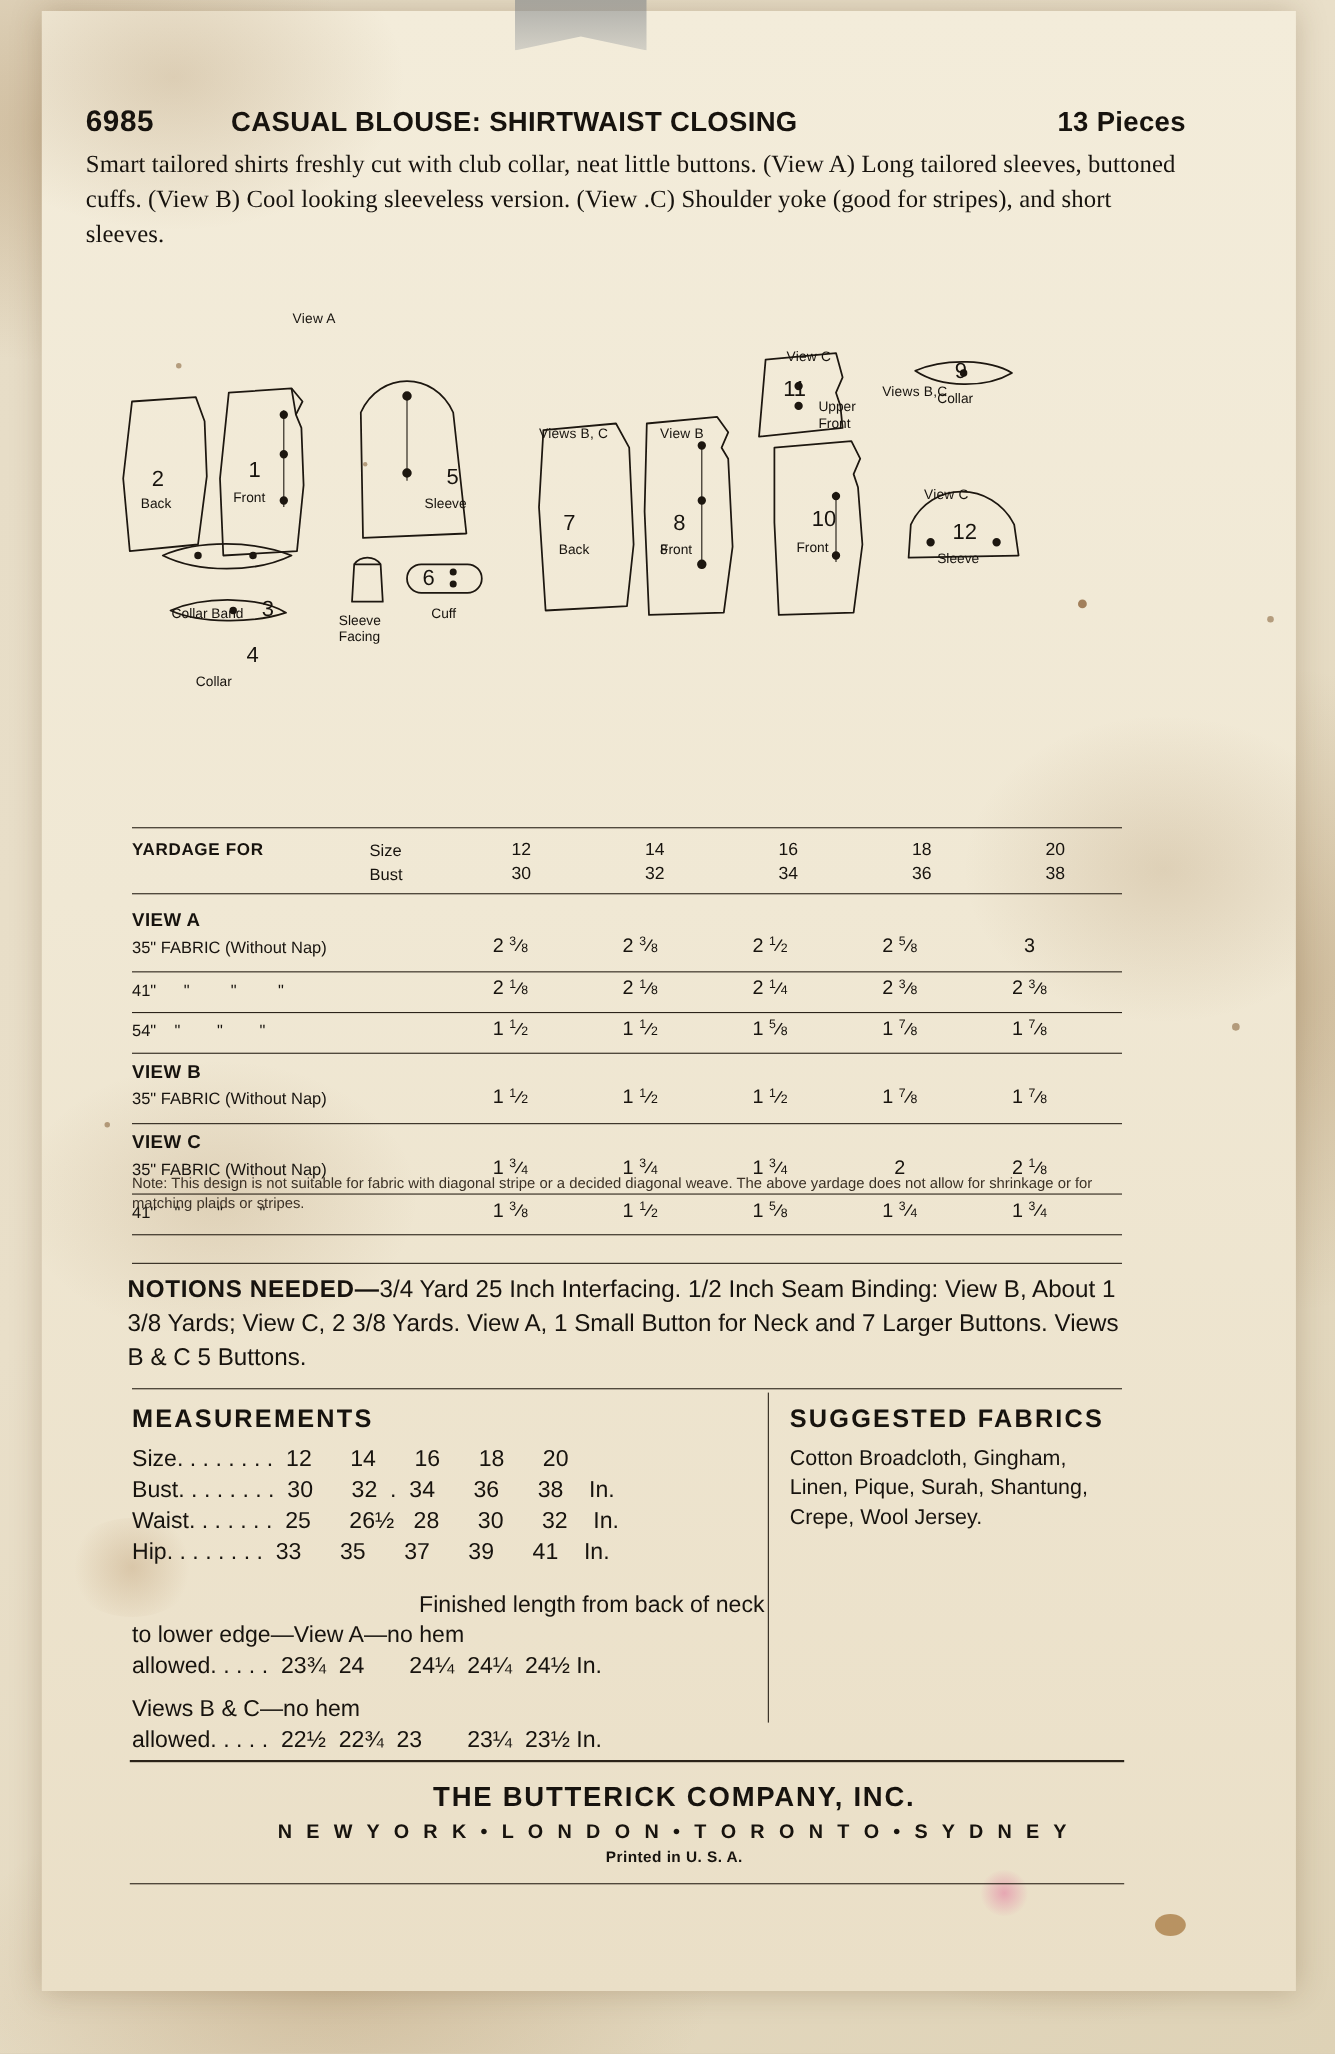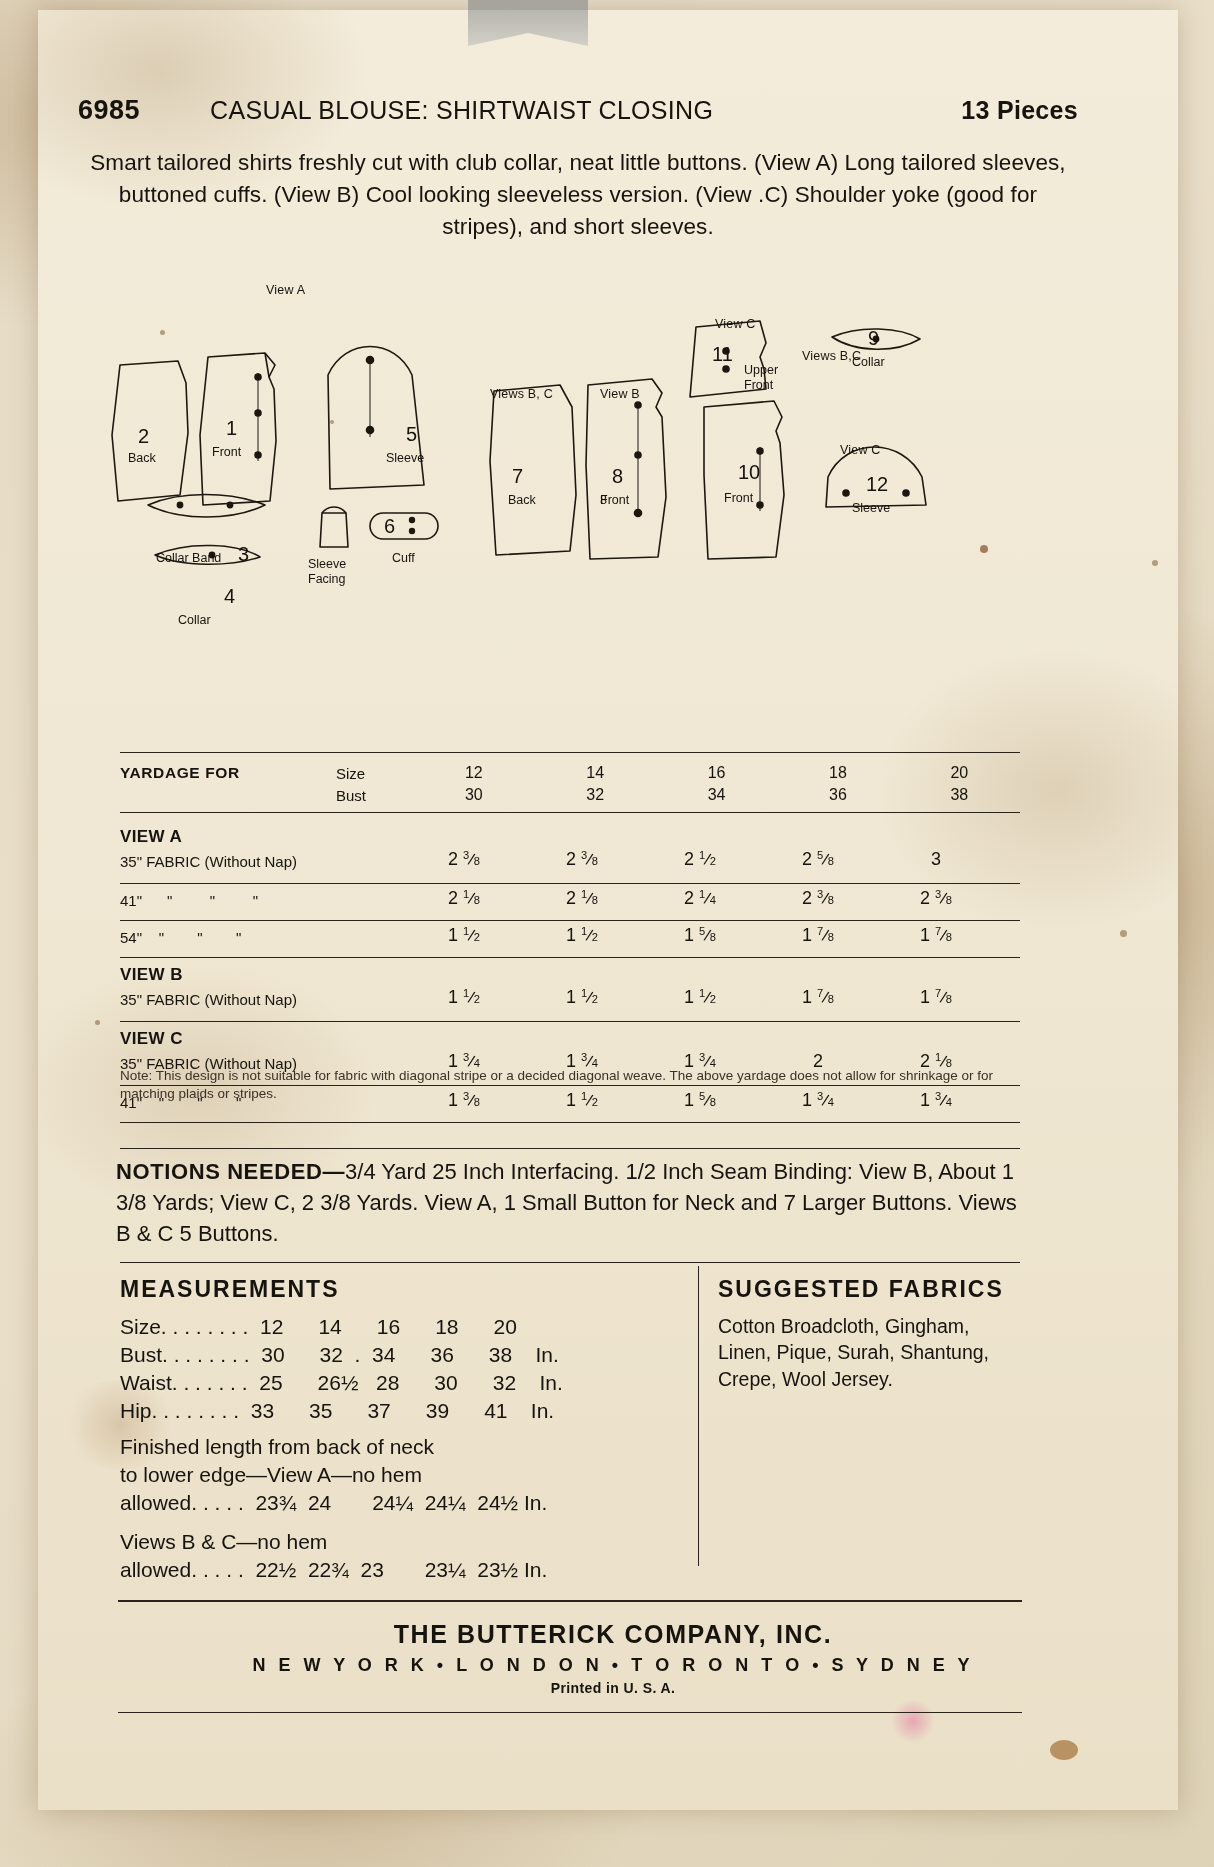--- a/index.html
+++ b/index.html
@@ -33,23 +33,23 @@
   .tape{
     position:absolute;left:468px;top:0;width:120px;height:46px;
     background:linear-gradient(180deg,rgba(120,125,130,.55),rgba(150,155,160,.35));
     clip-path:polygon(0 0,100% 0,100% 100%,50% 72%,0 100%);
   }
   .content{position:absolute;left:0;top:0;width:1140px;height:1800px;color:#17130e;}
 
   .hdr{position:absolute;left:78px;top:95px;width:1000px;}
   .hdr-row{display:flex;align-items:baseline;}
   .pat-num{font-weight:bold;font-size:27px;letter-spacing:.5px;}
-  .pat-title{font-weight:normal;font-size:25px;margin-left:70px;letter-spacing:.3px;}
+  .pat-title{font-weight:bold;font-size:25px;margin-left:70px;letter-spacing:.3px;}
   .pat-pieces{font-weight:bold;font-size:25px;margin-left:auto;letter-spacing:.3px;}
-  .desc{margin-top:21px;font-size:22.5px;line-height:1.43;letter-spacing:.1px;font-family:Liberation Sans, sans-serif;text-align:center;}
+  .desc{margin-top:7px;font-size:22.5px;line-height:1.43;letter-spacing:.1px;font-family:Liberation Serif, serif;}
 
   .diagrams{position:absolute;left:60px;top:265px;width:1020px;height:370px;}
   .dlabel{position:absolute;font-size:12.5px;letter-spacing:.2px;}
   .pnum{position:absolute;font-size:20px;}
   .pname{position:absolute;font-size:12.5px;}
   svg.shapes{position:absolute;left:0;top:0;width:1020px;height:370px;}
 
   table.yard{position:absolute;left:120px;top:762px;width:900px;border-collapse:collapse;font-size:16px;}
   table.yard td{padding:2px 0;vertical-align:bottom;}
   .rule{position:absolute;left:120px;width:900px;height:1px;background:#2b2319;}
@@ -301,21 +301,21 @@
 
     <div class="rule" style="top:1262px;"></div>
     <div class="vsep" style="top:1266px;height:300px;"></div>
 
     <div class="meas" style="top:1276px;">
       <h3>MEASUREMENTS</h3>
       <div class="row">Size. . . . . . . .  12      14      16      18      20</div>
       <div class="row">Bust. . . . . . . .  30      32  .  34      36      38    In.</div>
       <div class="row">Waist. . . . . . .  25      26½   28      30      32    In.</div>
       <div class="row">Hip. . . . . . . .  33      35      37      39      41    In.</div>
-      <div class="row" style="margin-top:8px;">Finished length from back of neck</div>
+      <div class="row" style="margin-top:20px;text-align:right;">Finished length from back of neck</div>
       <div class="row">to lower edge—View A—no hem</div>
       <div class="row">allowed. . . . .  23¾  24       24¼  24¼  24½ In.</div>
       <div class="row" style="margin-top:12px;">Views B &amp; C—no hem</div>
       <div class="row">allowed. . . . .  22½  22¾  23       23¼  23½ In.</div>
     </div>
 
     <div class="fabrics" style="top:1276px;">
       <h3>SUGGESTED FABRICS</h3>
       <p>Cotton Broadcloth, Gingham, Linen, Pique, Surah, Shantung, Crepe, Wool Jersey.</p>
     </div>

